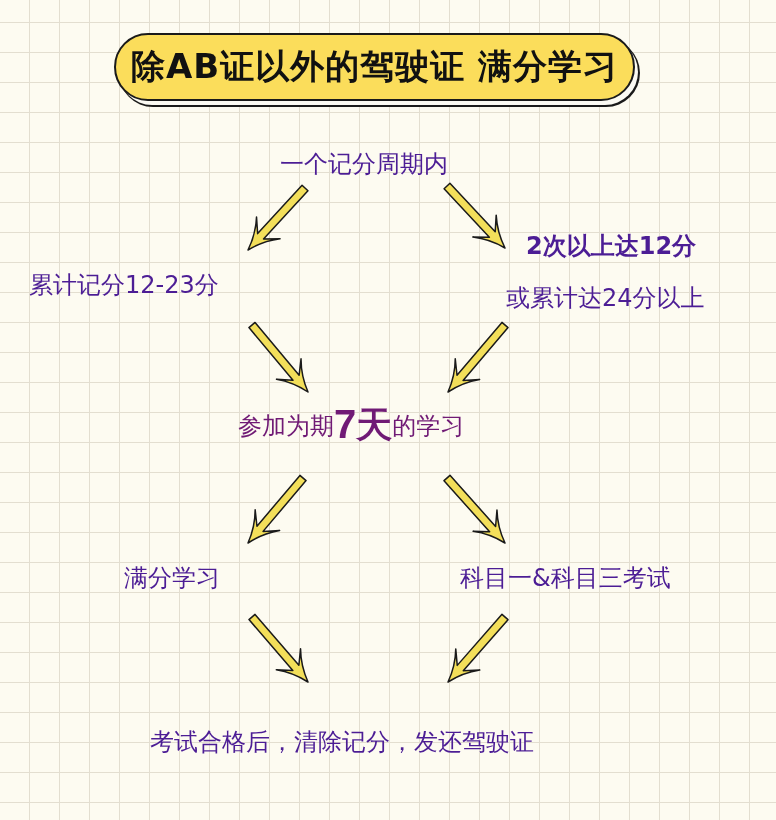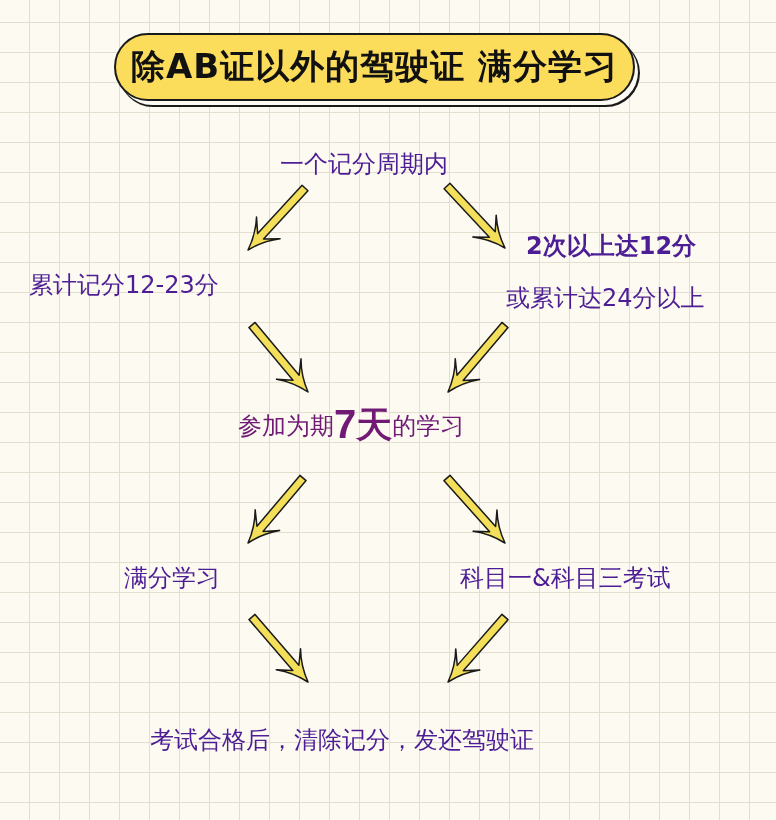--- a/index.html
+++ b/index.html
@@ -48,21 +48,21 @@
 <div class="node" style="left:526px; top:234px;font-weight:bold;">2次以上达12分</div>
 <div class="node" style="left:506px; top:286px;">或累计达24分以上</div>
 
 <div class="node node-red" style="left:238px; top:404px;">
   <span>参加为期</span><span class="big7">7</span><span class="bigday">天</span><span>的学习</span>
 </div>
 
 <div class="node" style="left:124px; top:566px;">满分学习</div>
 <div class="node" style="left:460px; top:566px;">科目一&amp;科目三考试</div>
 
-<div class="node" style="left:150px; top:730px;font-family:Liberation Mono, monospace;">考试合格后，清除记分，发还驾驶证</div>
+<div class="node" style="left:150px; top:730px;">考试合格后，清除记分，发还驾驶证</div>
 
 <svg class="arrows" id="arrows-layer" viewBox="0 0 776 820">
     <path d="M302.05532953159627,185.29280295646754 L257.64379578402225,233.60008527839017 L256.52529595287854,217.0861833128421 Q255.8247493495083,234.10115420486852 248,250 Q263.1864255205177,240.86914681369973 280.0826597001085,238.74375966110185 L263.5331367208297,239.0144793654551 L307.94467046840373,190.70719704353246 Z" fill="#f3df5a" stroke="#1a1a1a" stroke-width="1.5" stroke-linejoin="round"></path>
     <path d="M444.07891434592443,188.73262851510296 L489.37219175069566,237.1495802236515 L472.82094352042543,237.022371654845 Q489.7349717432179,239.00117161405748 505,248 Q497.0376858784069,232.16960032630007 496.1896287530301,215.16134353402126 L495.2143630588468,231.68432319344558 L449.92108565407557,183.26737148489704 Z" fill="#f3df5a" stroke="#1a1a1a" stroke-width="1.5" stroke-linejoin="round"></path>
     <path d="M248.93087292807766,327.56524053772614 L293.00250442765116,380.2937996532873 L276.48418767936465,379.242509111487 Q293.261318874761,382.1627606164877 308,392 Q300.9341365545668,375.74965927217244 301.03720425474336,358.720584809678 L299.1407585714958,375.163318577835 L255.06912707192234,322.43475946227386 Z" fill="#f3df5a" stroke="#1a1a1a" stroke-width="1.5" stroke-linejoin="round"></path>
     <path d="M501.95336496950387,322.40808661584657 L457.00576220581735,375.2412337240395 L455.2528102591662,358.78258373466514 Q455.2073380945319,375.81190939019956 448,392 Q462.8239256707724,382.29169285058316 479.6258905031354,379.5178908078927 L463.0990322668096,380.42506049234635 L508.04663503049613,327.59191338415343 Z" fill="#f3df5a" stroke="#1a1a1a" stroke-width="1.5" stroke-linejoin="round"></path>
     <path d="M299.94645485852357,475.4162310341353 L256.9609805497944,526.2172461262697 L255.16408667807937,509.76333557546775 Q255.16408667807937,526.7927219413942 248,543 Q262.79794953177054,533.252144356056 279.59244780989104,530.4334873023853 L263.06807083274725,531.3847840579991 L306.05354514147643,480.5837689658647 Z" fill="#f3df5a" stroke="#1a1a1a" stroke-width="1.5" stroke-linejoin="round"></path>
     <path d="M444.0154347948658,480.66315049073506 L489.63178501294766,531.7849222868613 L473.08811049895024,531.2683629244342 Q489.9509039079582,533.6445359915987 505,543 Q497.41231692079356,526.9866597647609 496.9646321400234,509.96315899855347 L495.600915423216,526.458621305391 L449.9845652051342,475.33684950926494 Z" fill="#f3df5a" stroke="#1a1a1a" stroke-width="1.5" stroke-linejoin="round"></path>
     <path d="M248.96956523815328,619.6108361025141 L292.8291773614627,670.5193144599268 L276.2969901837574,669.715083696206 Q293.11590311200666,672.384197390294 308,682 Q300.69199001662344,665.8571071340089 300.54046827853114,648.8283948760932 L298.89004688515615,665.2976422548986 L255.03043476184672,614.3891638974859 Z" fill="#f3df5a" stroke="#1a1a1a" stroke-width="1.5" stroke-linejoin="round"></path>
     <path d="M501.99256118057093,614.3627074968083 L457.2559713204122,665.378116986463 L455.7499384962211,648.8950388415151 Q455.44919461427827,665.9217693884367 448,682 Q462.96779166285097,672.515000646416 479.80944905165387,669.9933788670485 L463.2708489592703,670.6527019928465 L508.00743881942907,619.6372925031917 Z" fill="#f3df5a" stroke="#1a1a1a" stroke-width="1.5" stroke-linejoin="round"></path>

